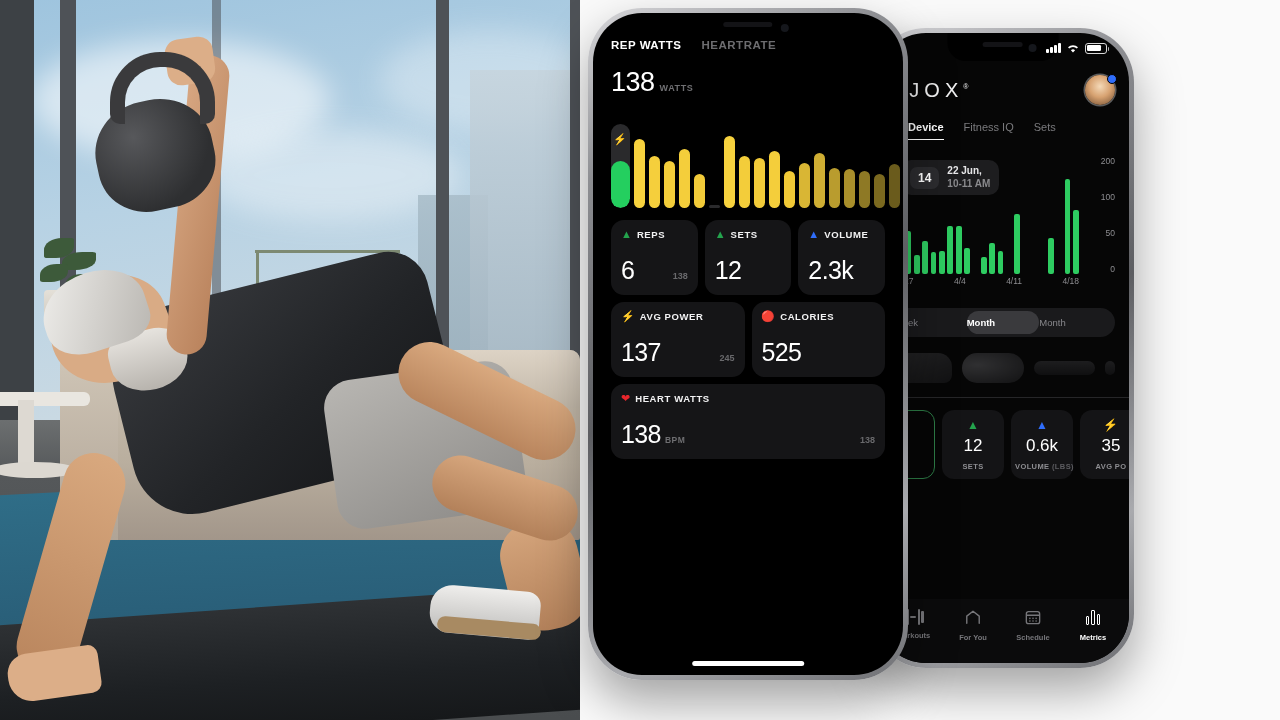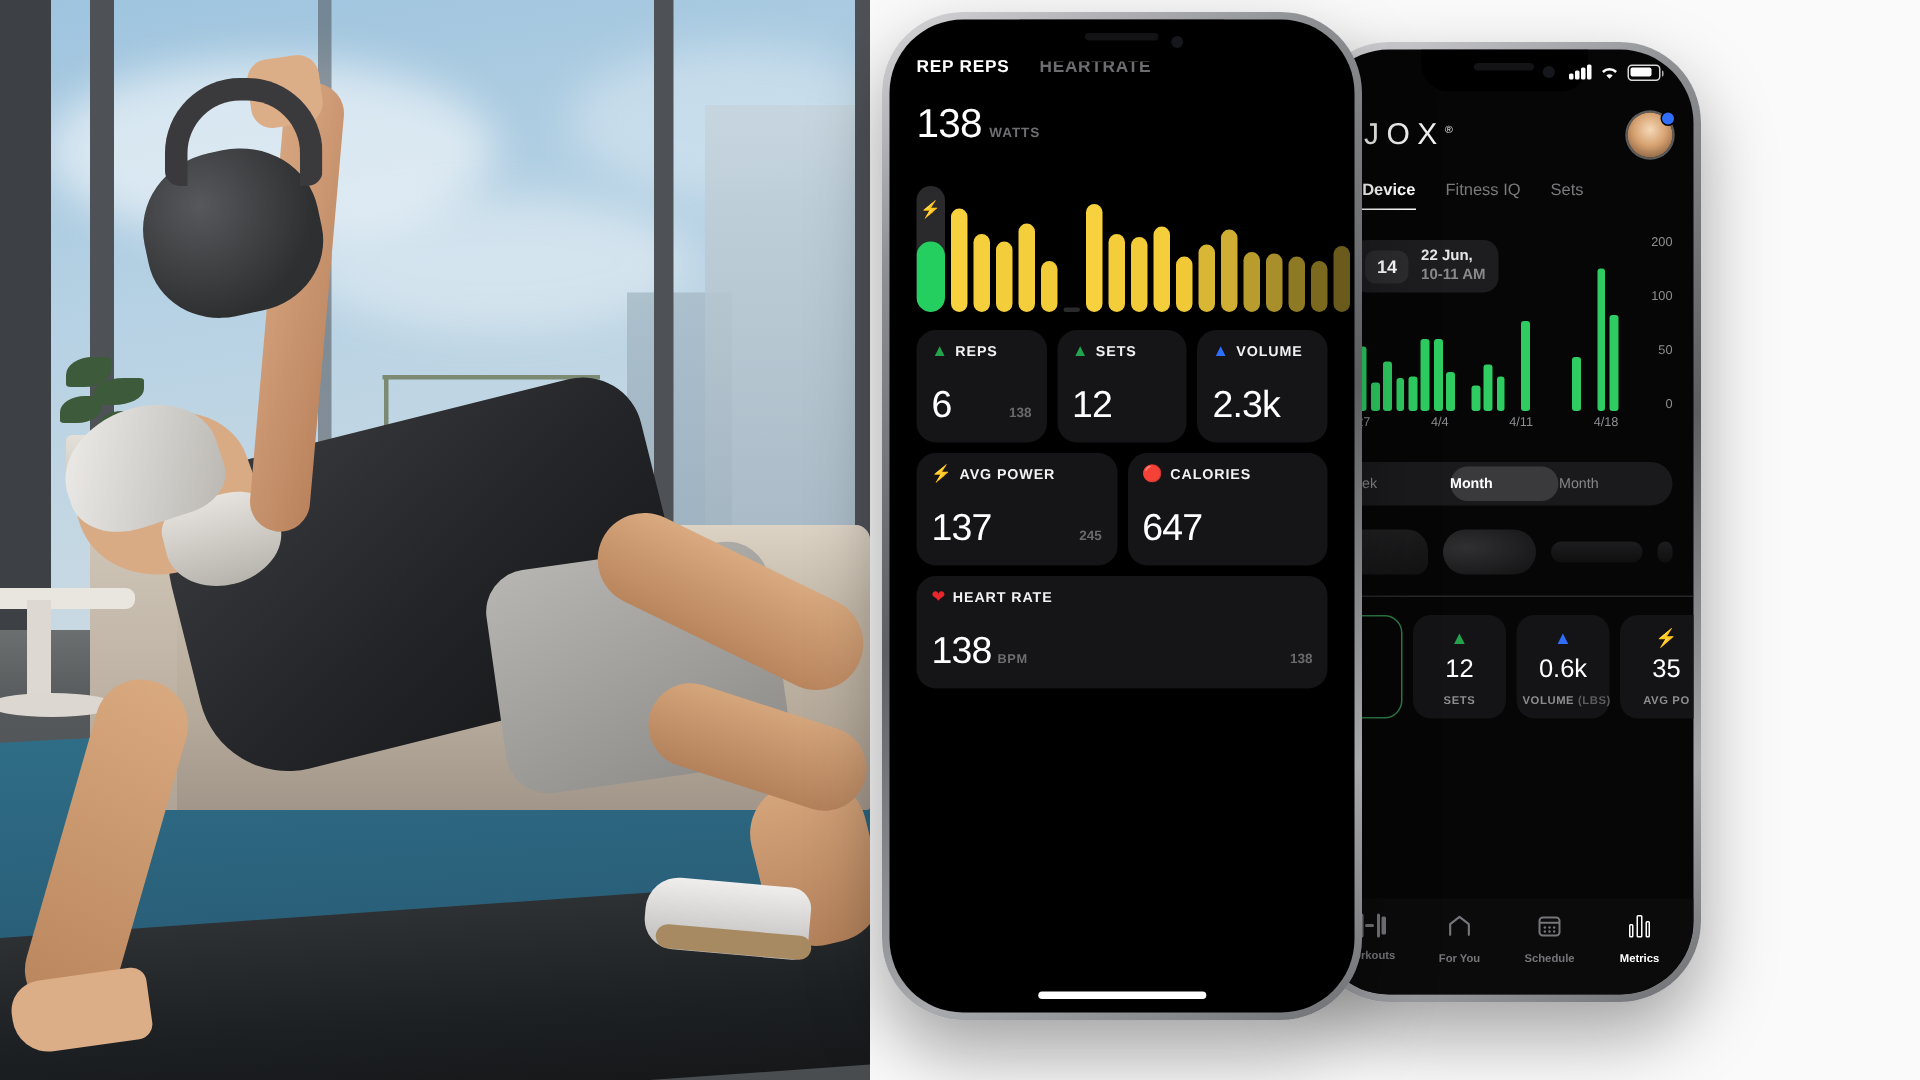--- a/index.html
+++ b/index.html
@@ -501,21 +501,21 @@
       <div class="screen">
         <div class="notch">
           <div class="speaker"></div>
           <div class="cam"></div>
         </div>
 
 
         <div class="f-body">
 
           <div class="f-tabs">
-            <div class="f-tab active">REP REPS</div>
+            <div class="f-tab active">REP WATTS</div>
             <div class="f-tab">HEARTRATE</div>
           </div>
 
           <div class="f-metric">
             <div class="f-metric-val">138</div>
             <div class="f-metric-unit">WATTS</div>
           </div>
 
           <div class="chart">
             <div class="power-cap">
@@ -586,30 +586,30 @@
                   <span class="card-val">137</span>
                   <span class="card-sub">245</span>
                 </div>
               </div>
               <div class="card">
                 <div class="card-hd">
                   <span class="card-ic" style="color:#ef6a35">🔴</span>
                   <span class="card-lb">CALORIES</span>
                 </div>
                 <div class="card-bd">
-                  <span class="card-val">647</span>
+                  <span class="card-val">525</span>
                 </div>
               </div>
             </div>
 
             <div class="crow">
               <div class="card">
                 <div class="card-hd">
                   <span class="card-ic" style="color:#e8262c">❤</span>
-                  <span class="card-lb">HEART RATE</span>
+                  <span class="card-lb">HEART WATTS</span>
                 </div>
                 <div class="card-bd">
                   <span class="card-left">
                     <span class="card-val">138</span>
                     <span class="card-unit">BPM</span>
                   </span>
                   <span class="card-sub">138</span>
                 </div>
               </div>
             </div>

